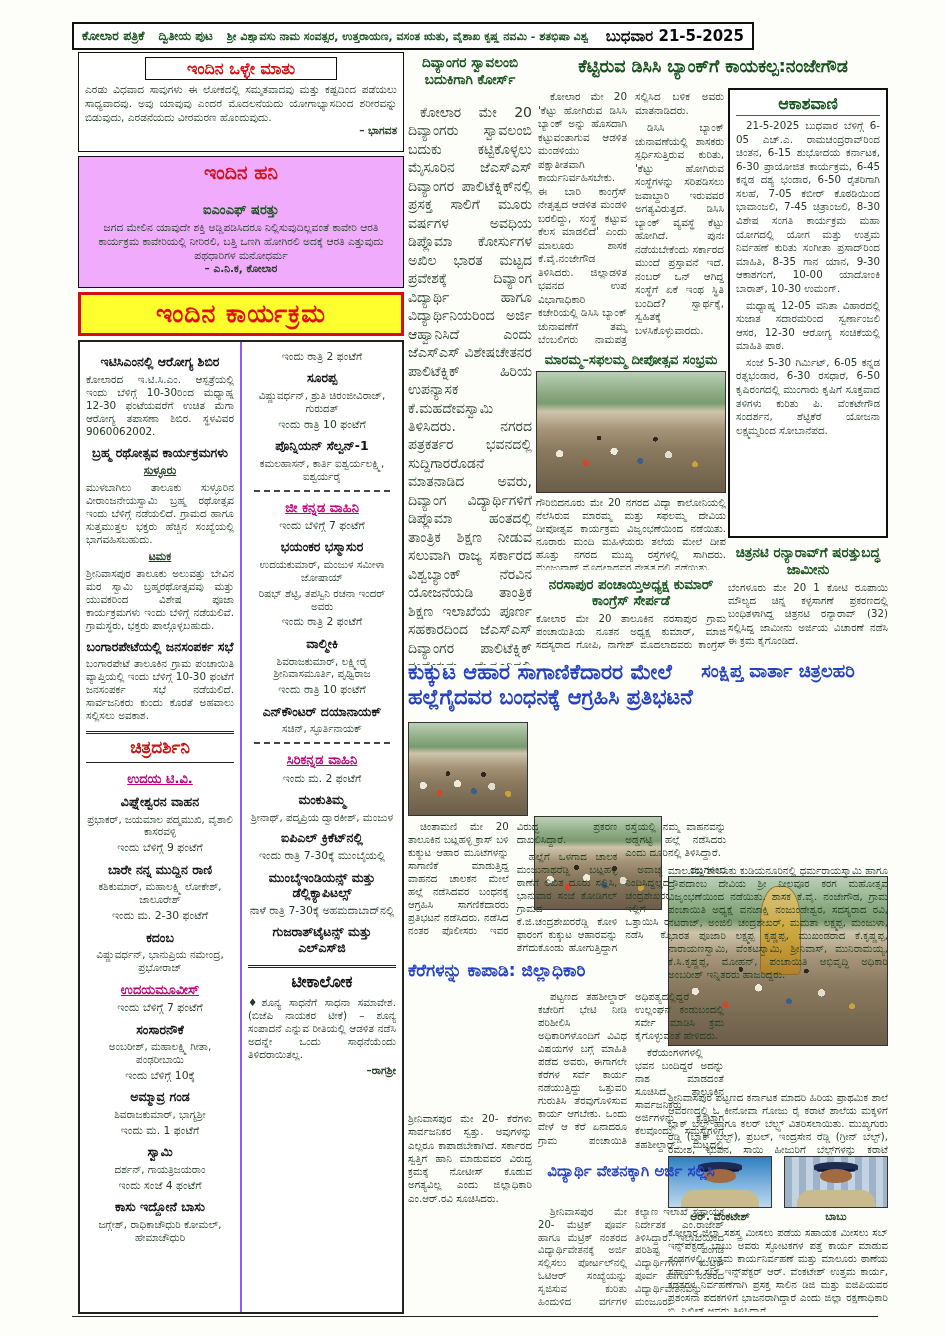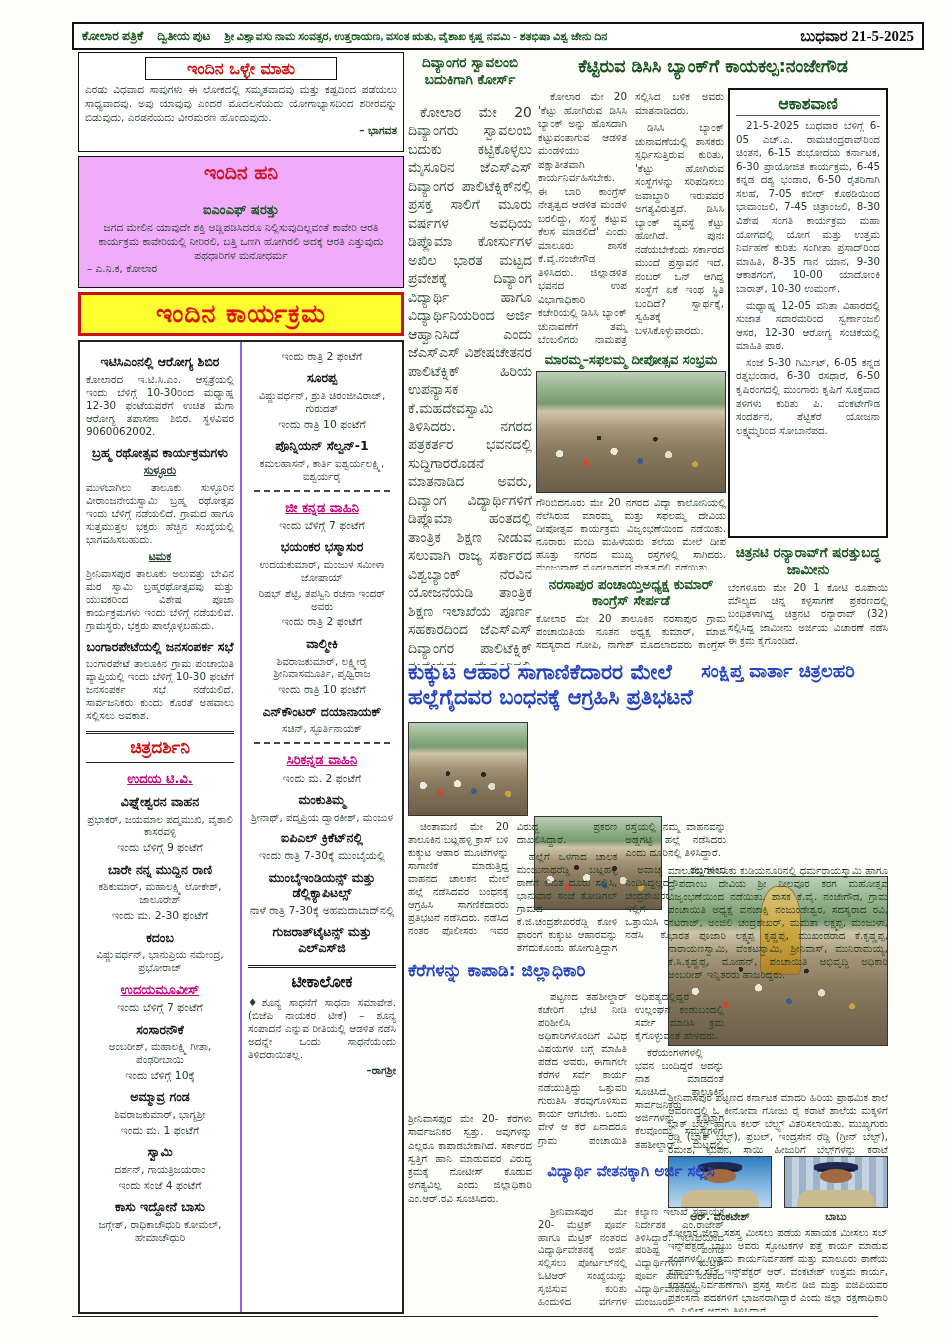--- a/index.html
+++ b/index.html
@@ -2,38 +2,38 @@
 <html><head>
 <meta charset="utf-8">
 <style>
   html,body{margin:0;padding:0;background:#e8e8e4;}
   .page{position:relative;width:945px;height:1337px;background:#fdfdfa;margin:0 auto;
         font-family:"DejaVu Sans","Liberation Sans",sans-serif;color:#223d22;overflow:hidden;}
   .abs{position:absolute;}
   .clip{overflow:hidden;}
 
   
-  .masthead{left:72px;top:22px;width:852px;height:28px;border:2px solid #111;
-            display:flex;align-items:center;gap:14px;padding:0 8px;box-sizing:border-box;background:#fff;font-family:Liberation Serif, serif;}
+  .masthead{left:72px;top:22px;width:682px;height:28px;border:2px solid #111;
+            display:flex;align-items:center;gap:14px;padding:0 8px;box-sizing:border-box;background:#fff;}
   .mh-paper{font-weight:bold;color:#14521a;font-size:12.5px;white-space:nowrap;}
   .mh-page{font-weight:bold;color:#14521a;font-size:12px;white-space:nowrap;}
   .mh-almanac{color:#14521a;font-size:11px;font-weight:bold;flex:1;white-space:nowrap;overflow:hidden;}
   .mh-date{color:#0a0a0a;font-size:15px;font-weight:bold;white-space:nowrap;}
 
   
   .goodword{left:78px;top:52px;width:326px;height:100px;border:1.6px solid #111;background:#fff;box-sizing:border-box;padding:3px 6px;}
   .gw-titlebox{border:1.4px solid #111;margin:1px 60px;text-align:center;font-weight:bold;color:#cc1111;font-size:16px;padding:1px 0;}
   .gw-body{font-size:10.6px;line-height:1.3;text-align:justify;margin-top:3px;color:#223d22;}
   .gw-credit{text-align:right;font-weight:bold;font-size:10.5px;color:#223d22;}
 
   .hani{left:78px;top:156px;width:326px;height:132px;border:1.6px solid #111;background:#f0abfc;box-sizing:border-box;padding:4px 8px;text-align:center;}
   .hani-title{color:#d01520;font-weight:bold;font-size:19px;}
   .hani-sub{color:#14521a;font-weight:bold;font-size:13px;margin-top:18px;}
   .hani-body{font-size:10.6px;line-height:1.3;margin-top:3px;text-align:center;color:#223d22;}
-  .hani-credit{text-align:left;font-weight:normal;font-size:10.5px;}
+  .hani-credit{text-align:center;font-weight:bold;font-size:10.5px;}
 
   .banner{left:78px;top:292px;width:326px;height:44px;background:#ffff2e;border:3px solid #d01010;
           box-sizing:border-box;display:flex;align-items:center;justify-content:center;
           color:#e01010;font-weight:bold;font-size:25px;letter-spacing:1px;}
 
   
   .listings{left:78px;top:340px;width:326px;height:974px;border:2px solid #222;background:#fff;
             box-sizing:border-box;display:flex;}
   .listcol{flex:1;padding:5px 6px;box-sizing:border-box;overflow:hidden;}
   .listcol+.listcol{border-left:2px solid #8b5cf6;}

